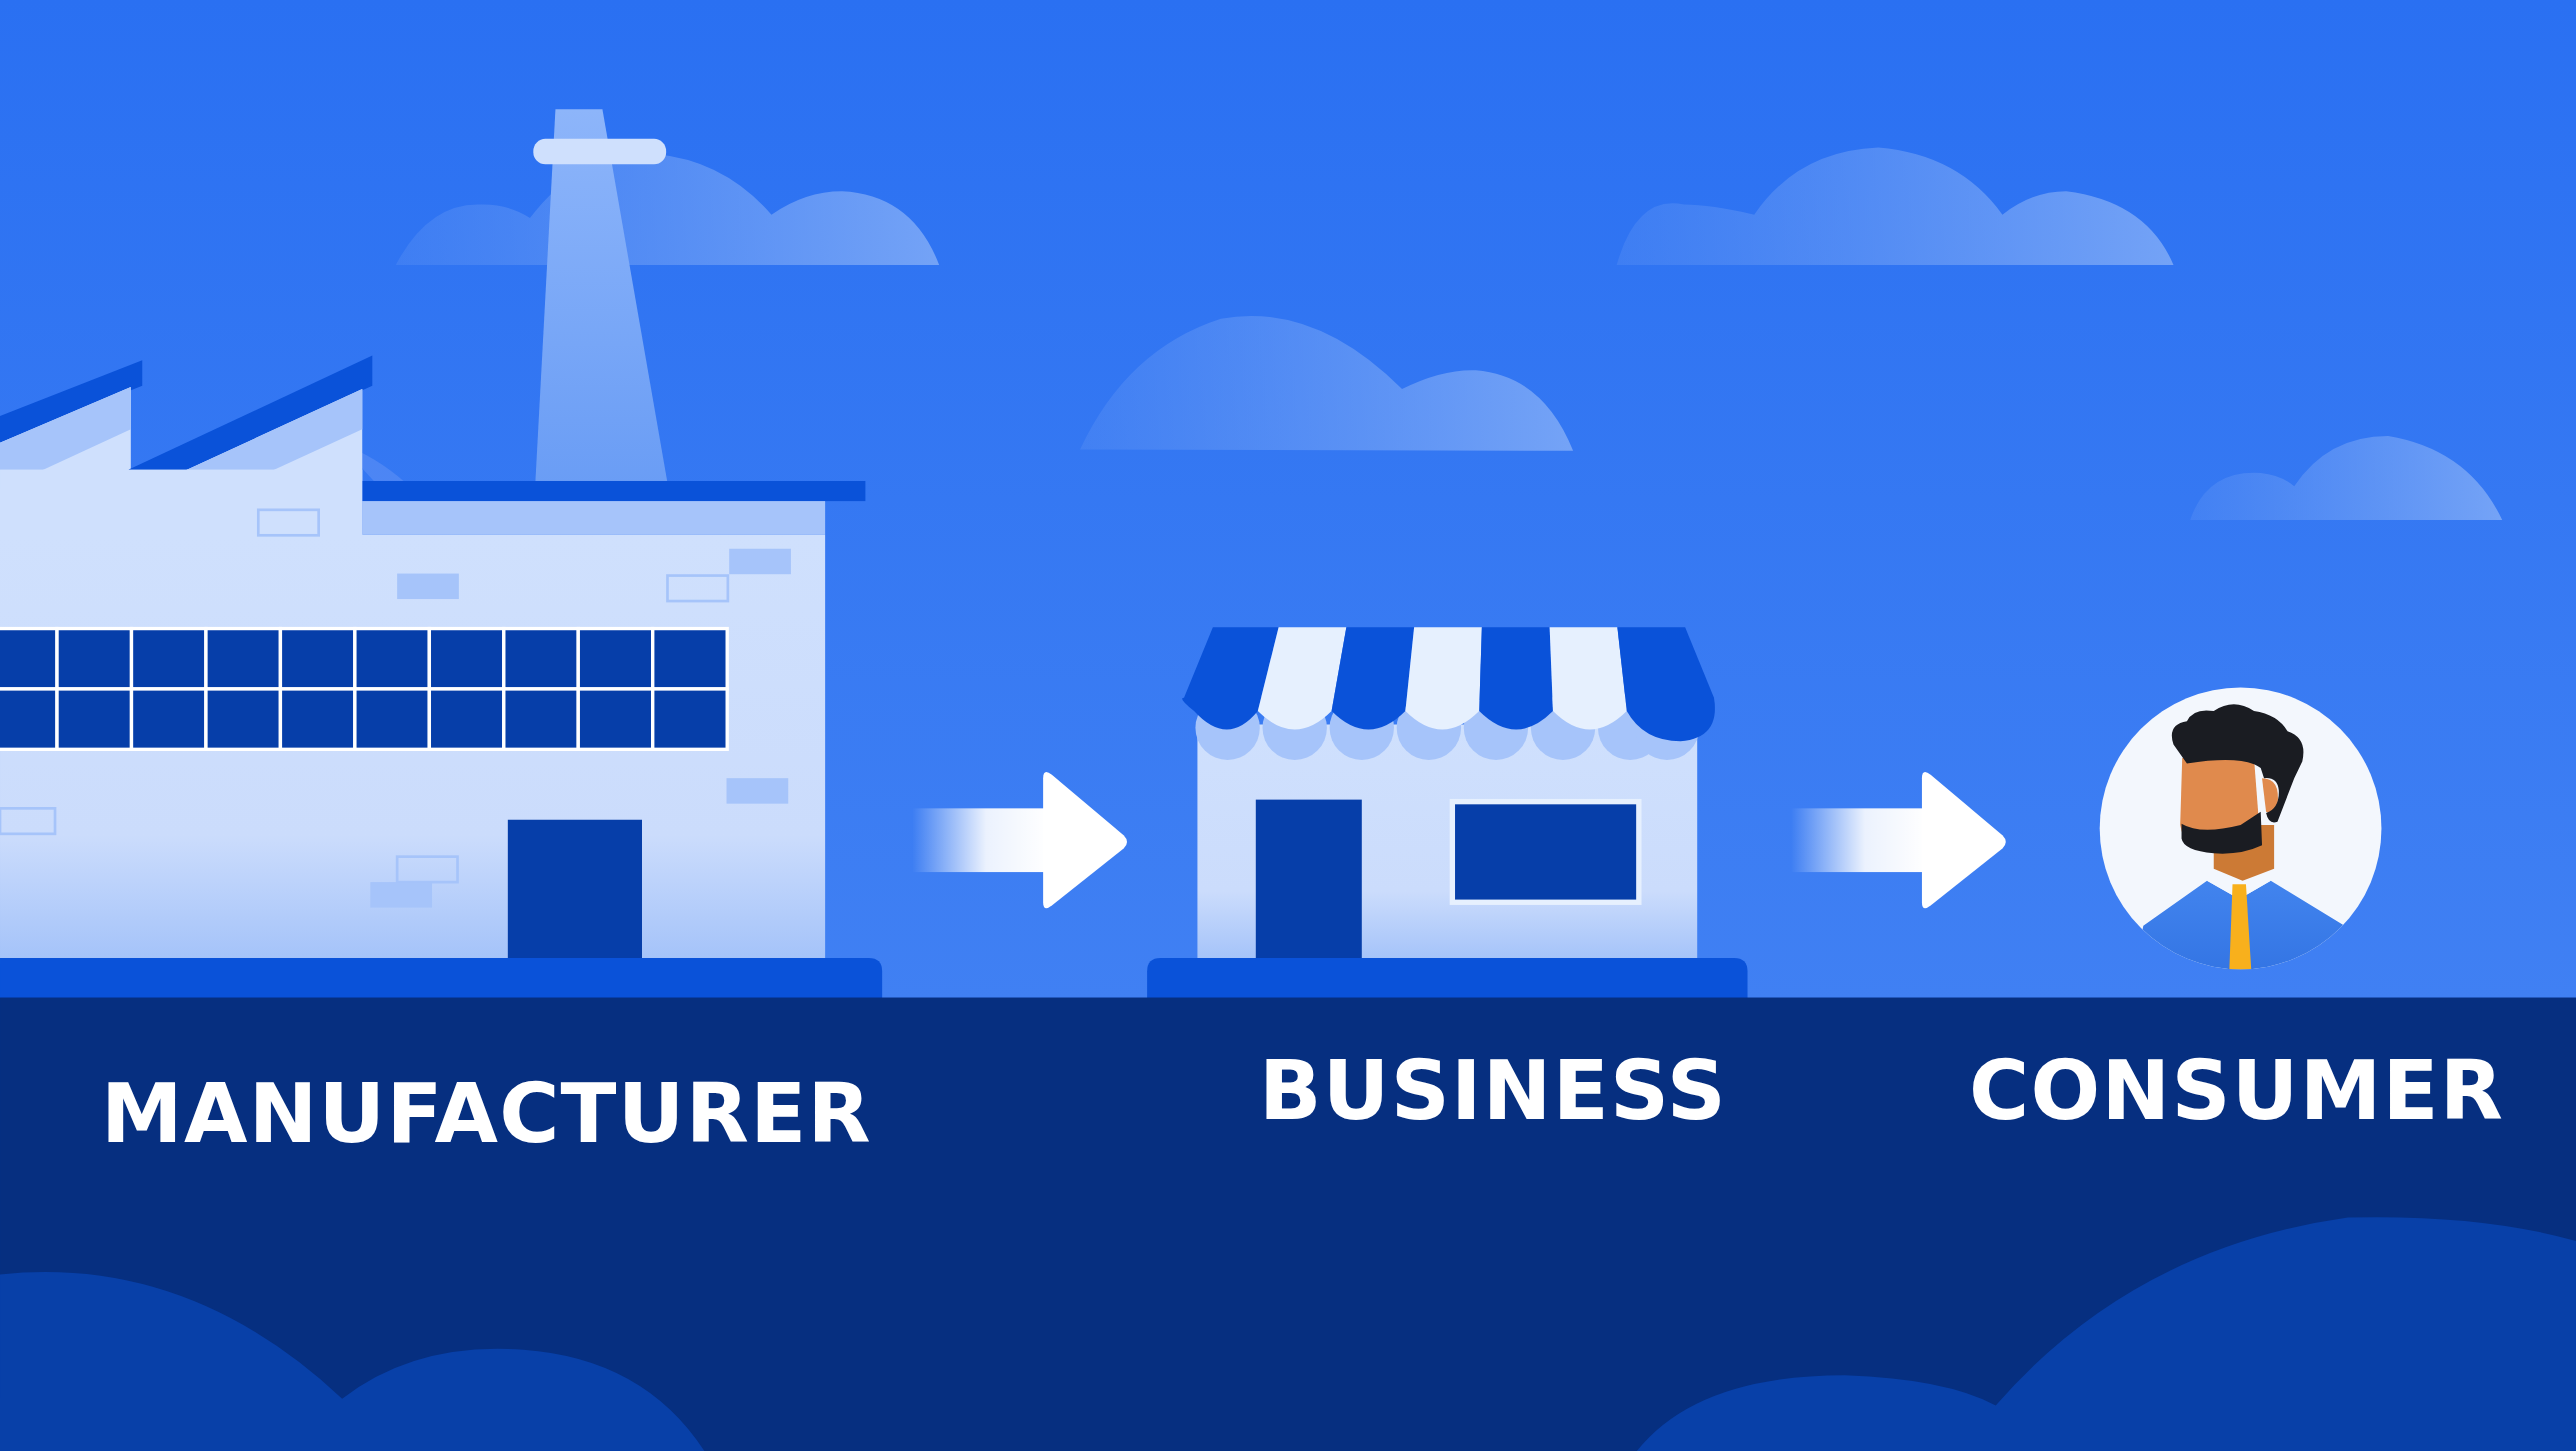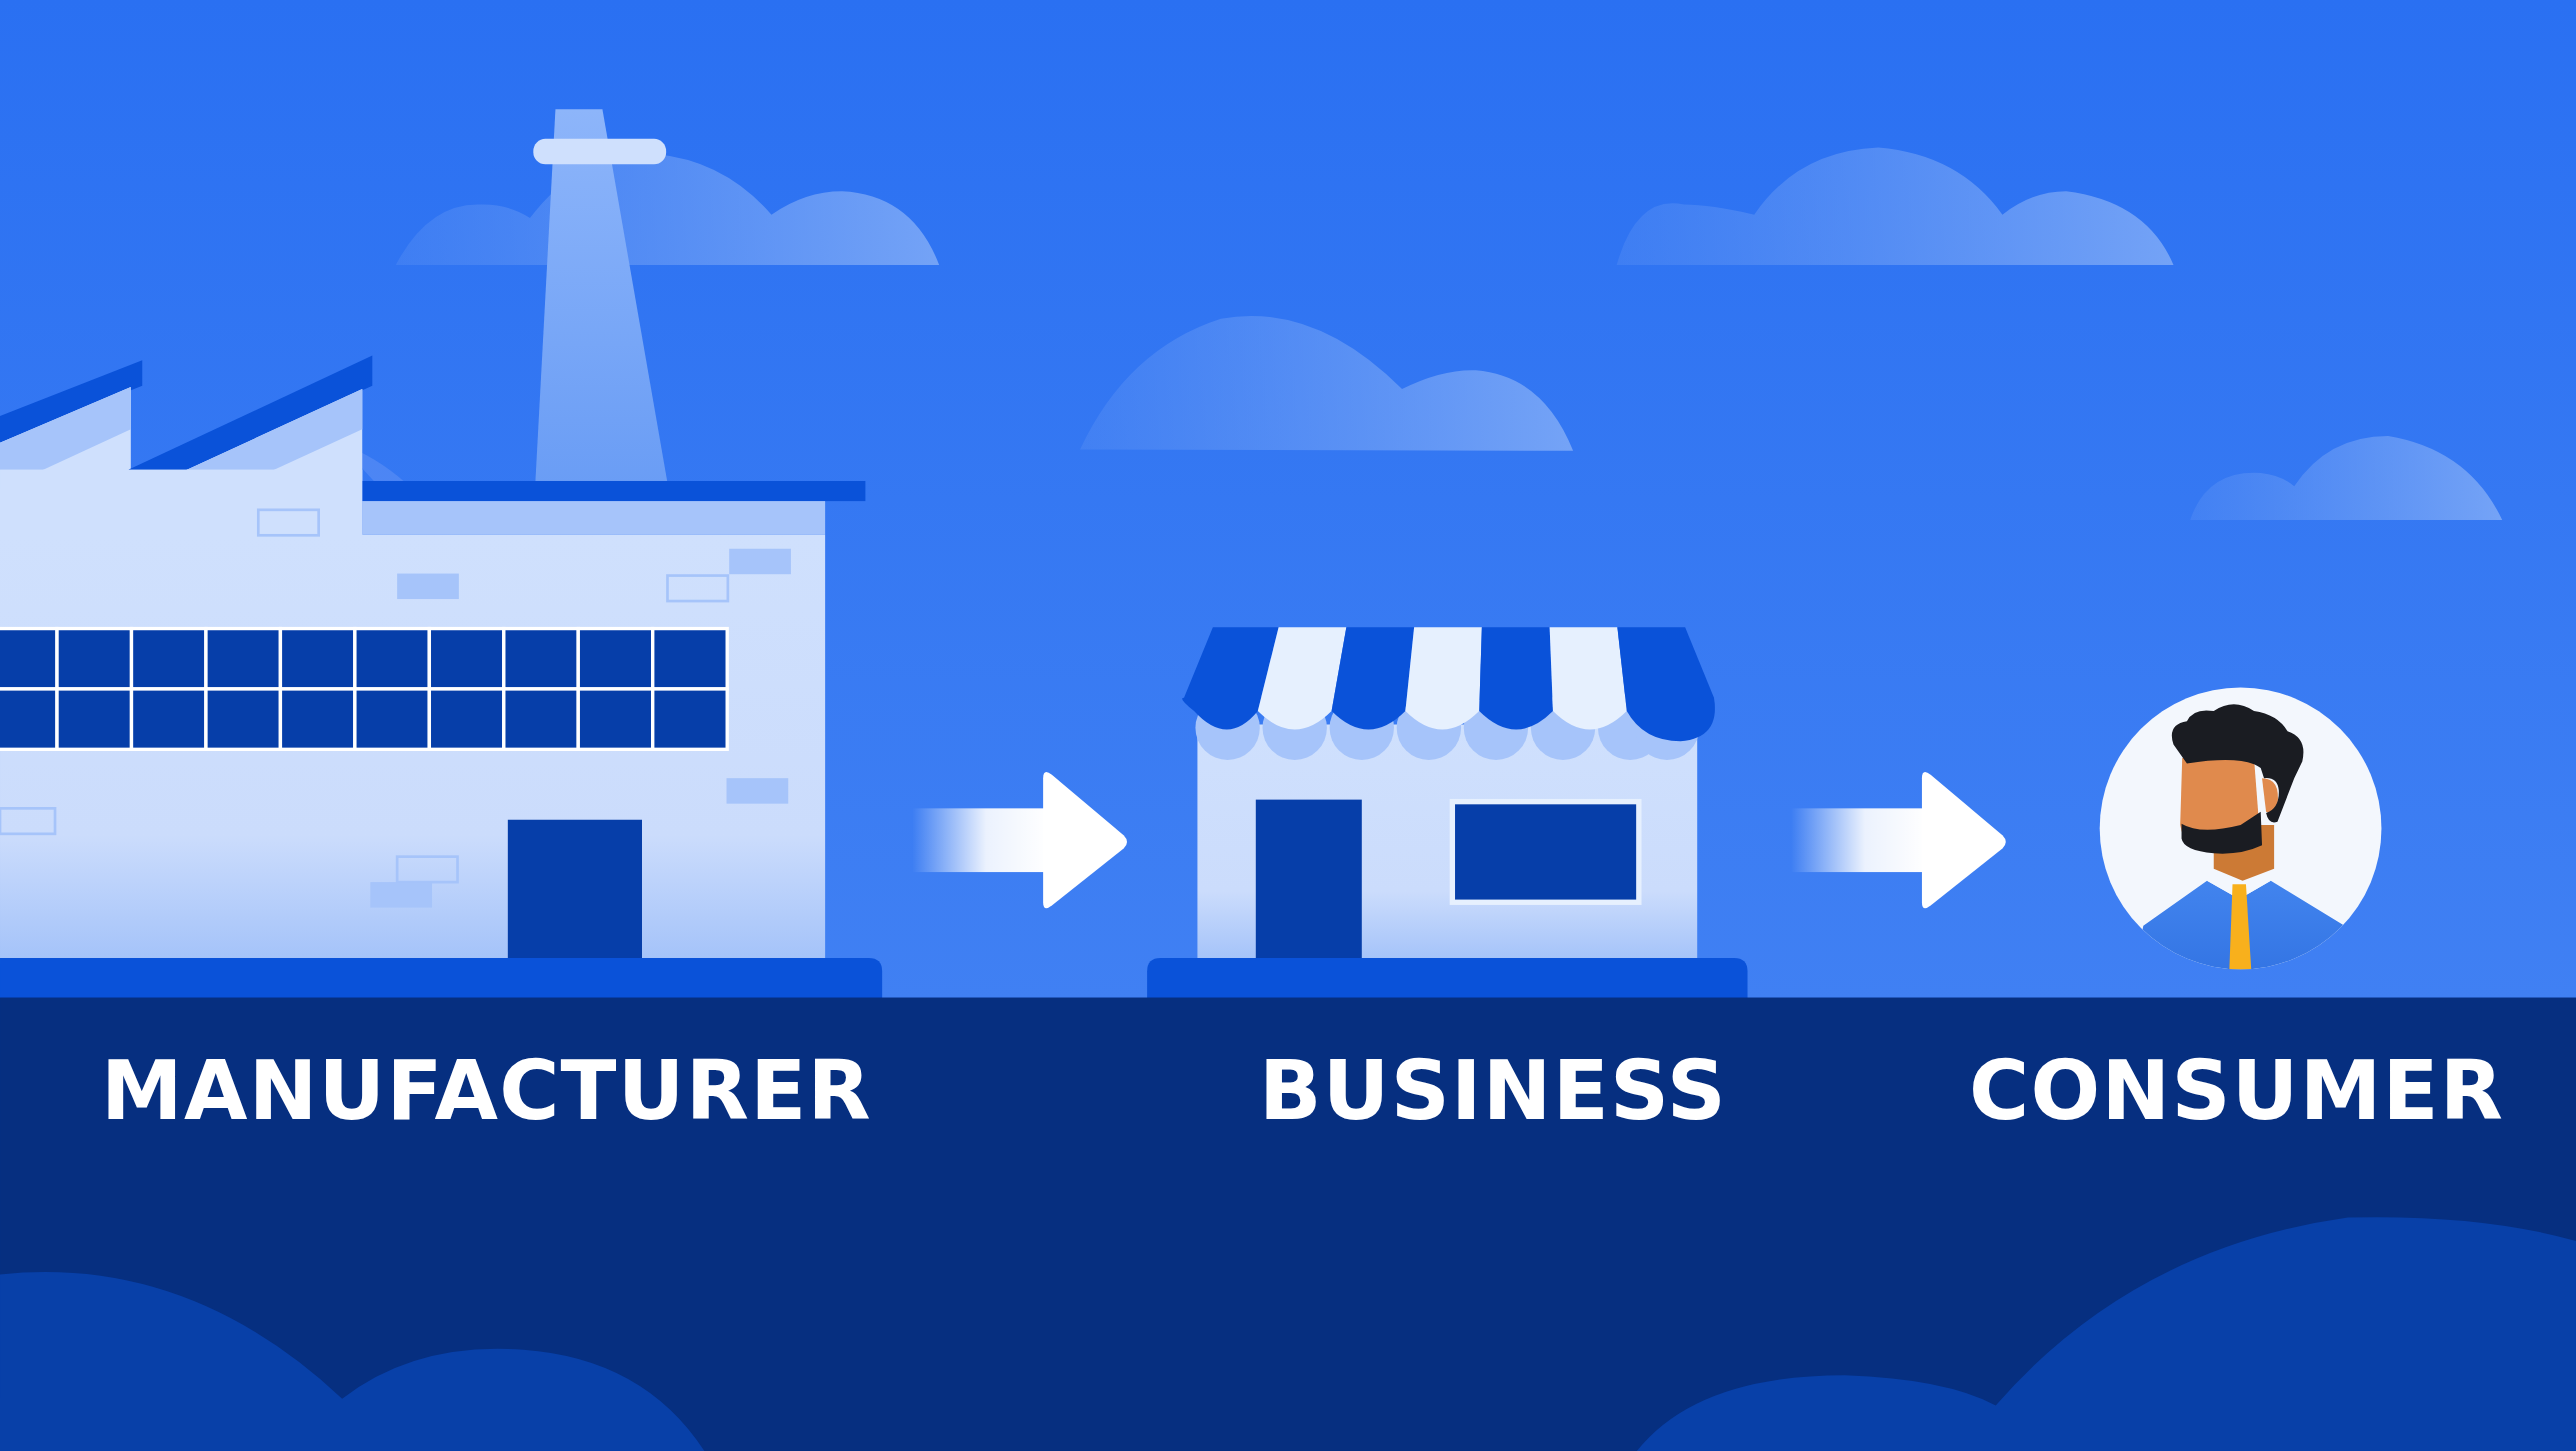--- a/index.html
+++ b/index.html
@@ -1,19 +1,19 @@
 <!DOCTYPE html>
 <html style="font-size:10.7px"><head>
 <meta charset="utf-8">
 <style>
   html, body { margin: 0; padding: 0; }
   body { width: 2576px; height: 1451px; overflow: hidden; background: #2c72f3; position: relative; font-family: "DejaVu Sans", "Liberation Sans", sans-serif; }
   #scene { position: absolute; left: 0; top: 0; width: 2576px; height: 1451px; }
   .label { position: absolute; top: 1050px; color: #ffffff; font-weight: bold; font-size: 82px; letter-spacing: 1.3px; line-height: 1; white-space: nowrap; }
-  #label-manufacturer { left: 101px; width: 748px; text-align: center; }
+  #label-manufacturer { left: 101px; width: 748px; text-align: center; margin-top: 23px; }
   #label-business { left: 1228px; width: 443px; text-align: center; margin-left: 31px; }
   #label-consumer { left: 1969px; width: 530px; text-align: center; }
 </style>
 </head>
 <body>
 
 <svg id="scene" viewBox="0 0 3840 2163" xmlns="http://www.w3.org/2000/svg">
   <defs>
     <linearGradient id="skyGrad" x1="0" y1="0" x2="0" y2="1">
       <stop offset="0" stop-color="#2a70f2"></stop>

